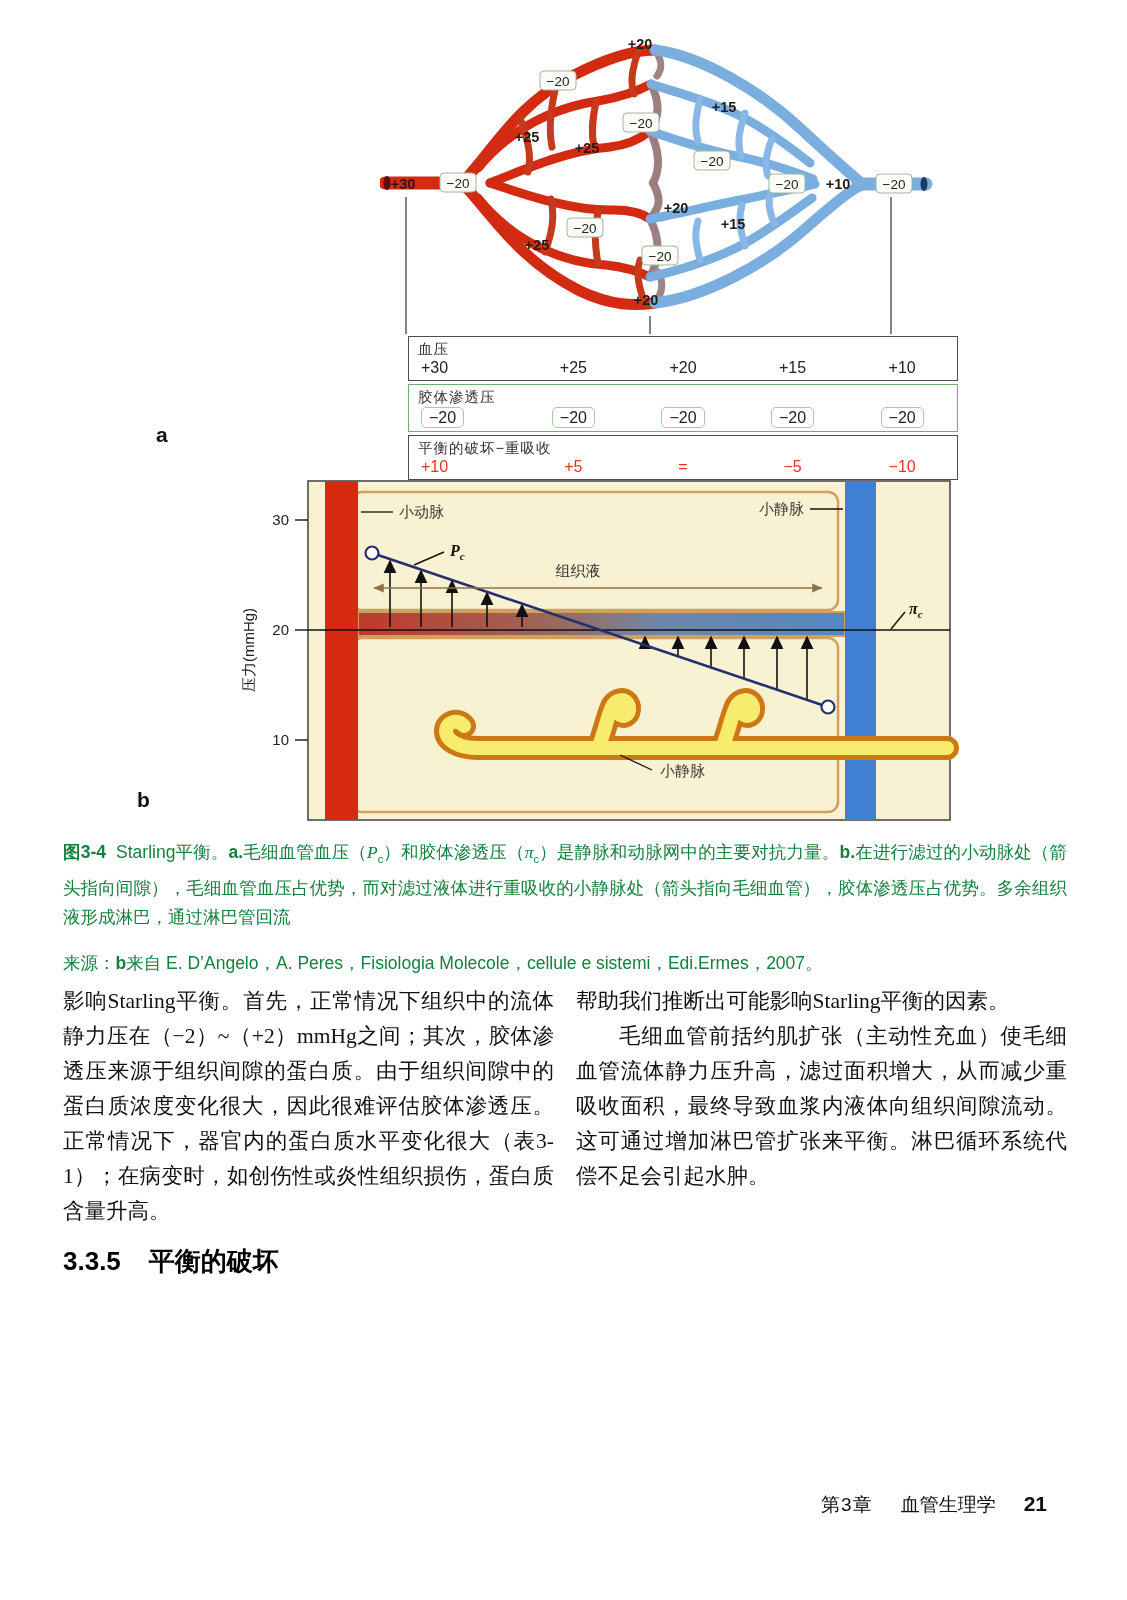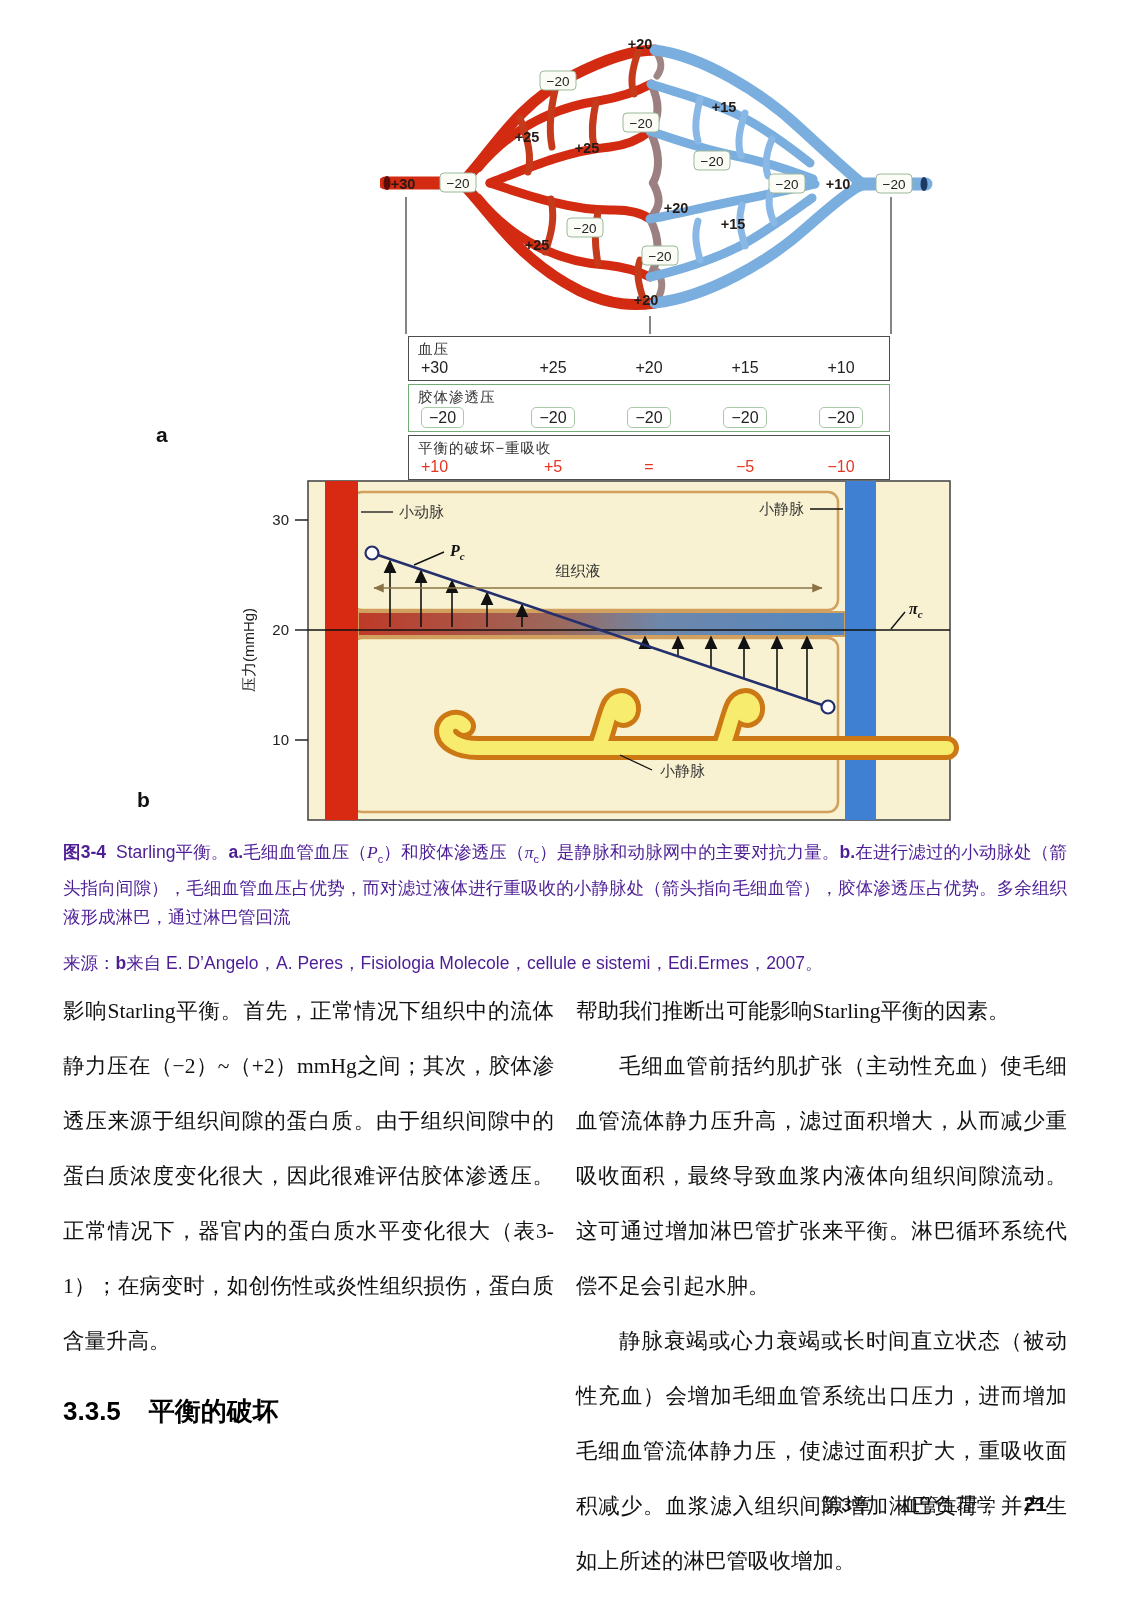--- a/index.html
+++ b/index.html
@@ -14,29 +14,29 @@
   .trow.green{border:1.6px solid #74ab74;}
   .tlabel{font-size:14.5px;color:#333;padding:1px 0 0 9px;letter-spacing:1px;}
   .tvals{display:grid;grid-template-columns:repeat(5,1fr);align-items:center;font-size:16px;color:#222;}
   .tvals>div{text-align:center;}
   .tvals>div:first-child{text-align:left;padding-left:12px;}
   .tvals.red{color:#e53522;font-weight:500;}
   .gbox{display:inline-block;border:1px solid #a9c9a9;border-radius:5px;background:#fff;
         padding:0 7px;line-height:19px;}
   
   .caption{position:absolute;left:63px;top:838px;width:1004px;font-size:17.5px;line-height:29px;
-           color:#4c1d95;text-align:justify;}
+           color:#15803d;text-align:justify;}
   .caption b{font-weight:bold;}
   .caption .src{margin-top:17px;}
   .caption sub{font-size:11px;}
   .serifvar{font-family:"Liberation Serif","DejaVu Serif",serif;font-style:italic;}
   
   .columns{position:absolute;left:63px;top:984px;width:1004px;display:flex;gap:22px;}
   .col{flex:1;font-family:"Liberation Serif","DejaVu Serif",serif;font-size:21.5px;
-       line-height:55px;text-align:justify;color:#111;}
+       line-height:35px;text-align:justify;color:#111;}
   .col p{margin:0;}
   .col p.indent{text-indent:2em;}
   .col h3{font-family:"Liberation Sans","DejaVu Sans",sans-serif;font-size:26px;
           margin:15px 0 14px 0;color:#000;}
   .col h3 .num{margin-right:28px;}
   
   .footer{position:absolute;top:1492px;right:80px;font-size:19px;color:#111;
           display:flex;align-items:baseline;gap:28px;}
   .footer .chap{letter-spacing:1px;}
   .footer .pnum{font-weight:bold;font-size:21px;}
@@ -138,21 +138,21 @@
         </g>
       <text class="netlbl" x="537" y="250" text-anchor="middle">+25</text>
       <g transform="translate(660,256)">
           <rect x="-18" y="-10" width="36" height="19" rx="4" fill="#fcfcf6" stroke="#9cb89c"></rect>
           <text class="boxlbl" y="4.5" text-anchor="middle">−20</text>
         </g>
       <text class="netlbl" x="646" y="305" text-anchor="middle">+20</text>
     </g>
   </svg>
 
-  <div class="ptable" style="left:408px;top:336px;width:482px;">
+  <div class="ptable" style="left:408px;top:336px;width:550px;">
     <div class="trow">
       <div class="tlabel">血压</div>
       <div class="tvals">
         <div>+30</div>
         <div>+25</div>
         <div>+20</div>
         <div>+15</div>
         <div>+10</div>
       </div>
     </div>
@@ -274,21 +274,20 @@
   </div>
 
   <div class="columns">
     <div class="col">
       <p>影响Starling平衡。首先，正常情况下组织中的流体静力压在（−2）~（+2）mmHg之间；其次，胶体渗透压来源于组织间隙的蛋白质。由于组织间隙中的蛋白质浓度变化很大，因此很难评估胶体渗透压。正常情况下，器官内的蛋白质水平变化很大（表3-1）；在病变时，如创伤性或炎性组织损伤，蛋白质含量升高。</p>
       <h3><span class="num">3.3.5</span><span>平衡的破坏</span></h3>
     </div>
     <div class="col">
       <p>帮助我们推断出可能影响Starling平衡的因素。</p>
       <p class="indent">毛细血管前括约肌扩张（主动性充血）使毛细血管流体静力压升高，滤过面积增大，从而减少重吸收面积，最终导致血浆内液体向组织间隙流动。这可通过增加淋巴管扩张来平衡。淋巴循环系统代偿不足会引起水肿。</p>
-      <p class="indent">静脉衰竭或心力衰竭或长时间直立状态（被动性充血）会增加毛细血管系统出口压力，进而增加毛细血管流体静力压，使滤过面积扩大，重吸收面积减少。血浆滤入组织间隙增加淋巴负荷，并产生如上所述的淋巴管吸收增加。</p>
     </div>
   </div>
 
   <div class="footer">
     <span class="chap">第3章</span>
     <span>血管生理学</span>
     <span class="pnum">21</span>
   </div>
 
 </div>

